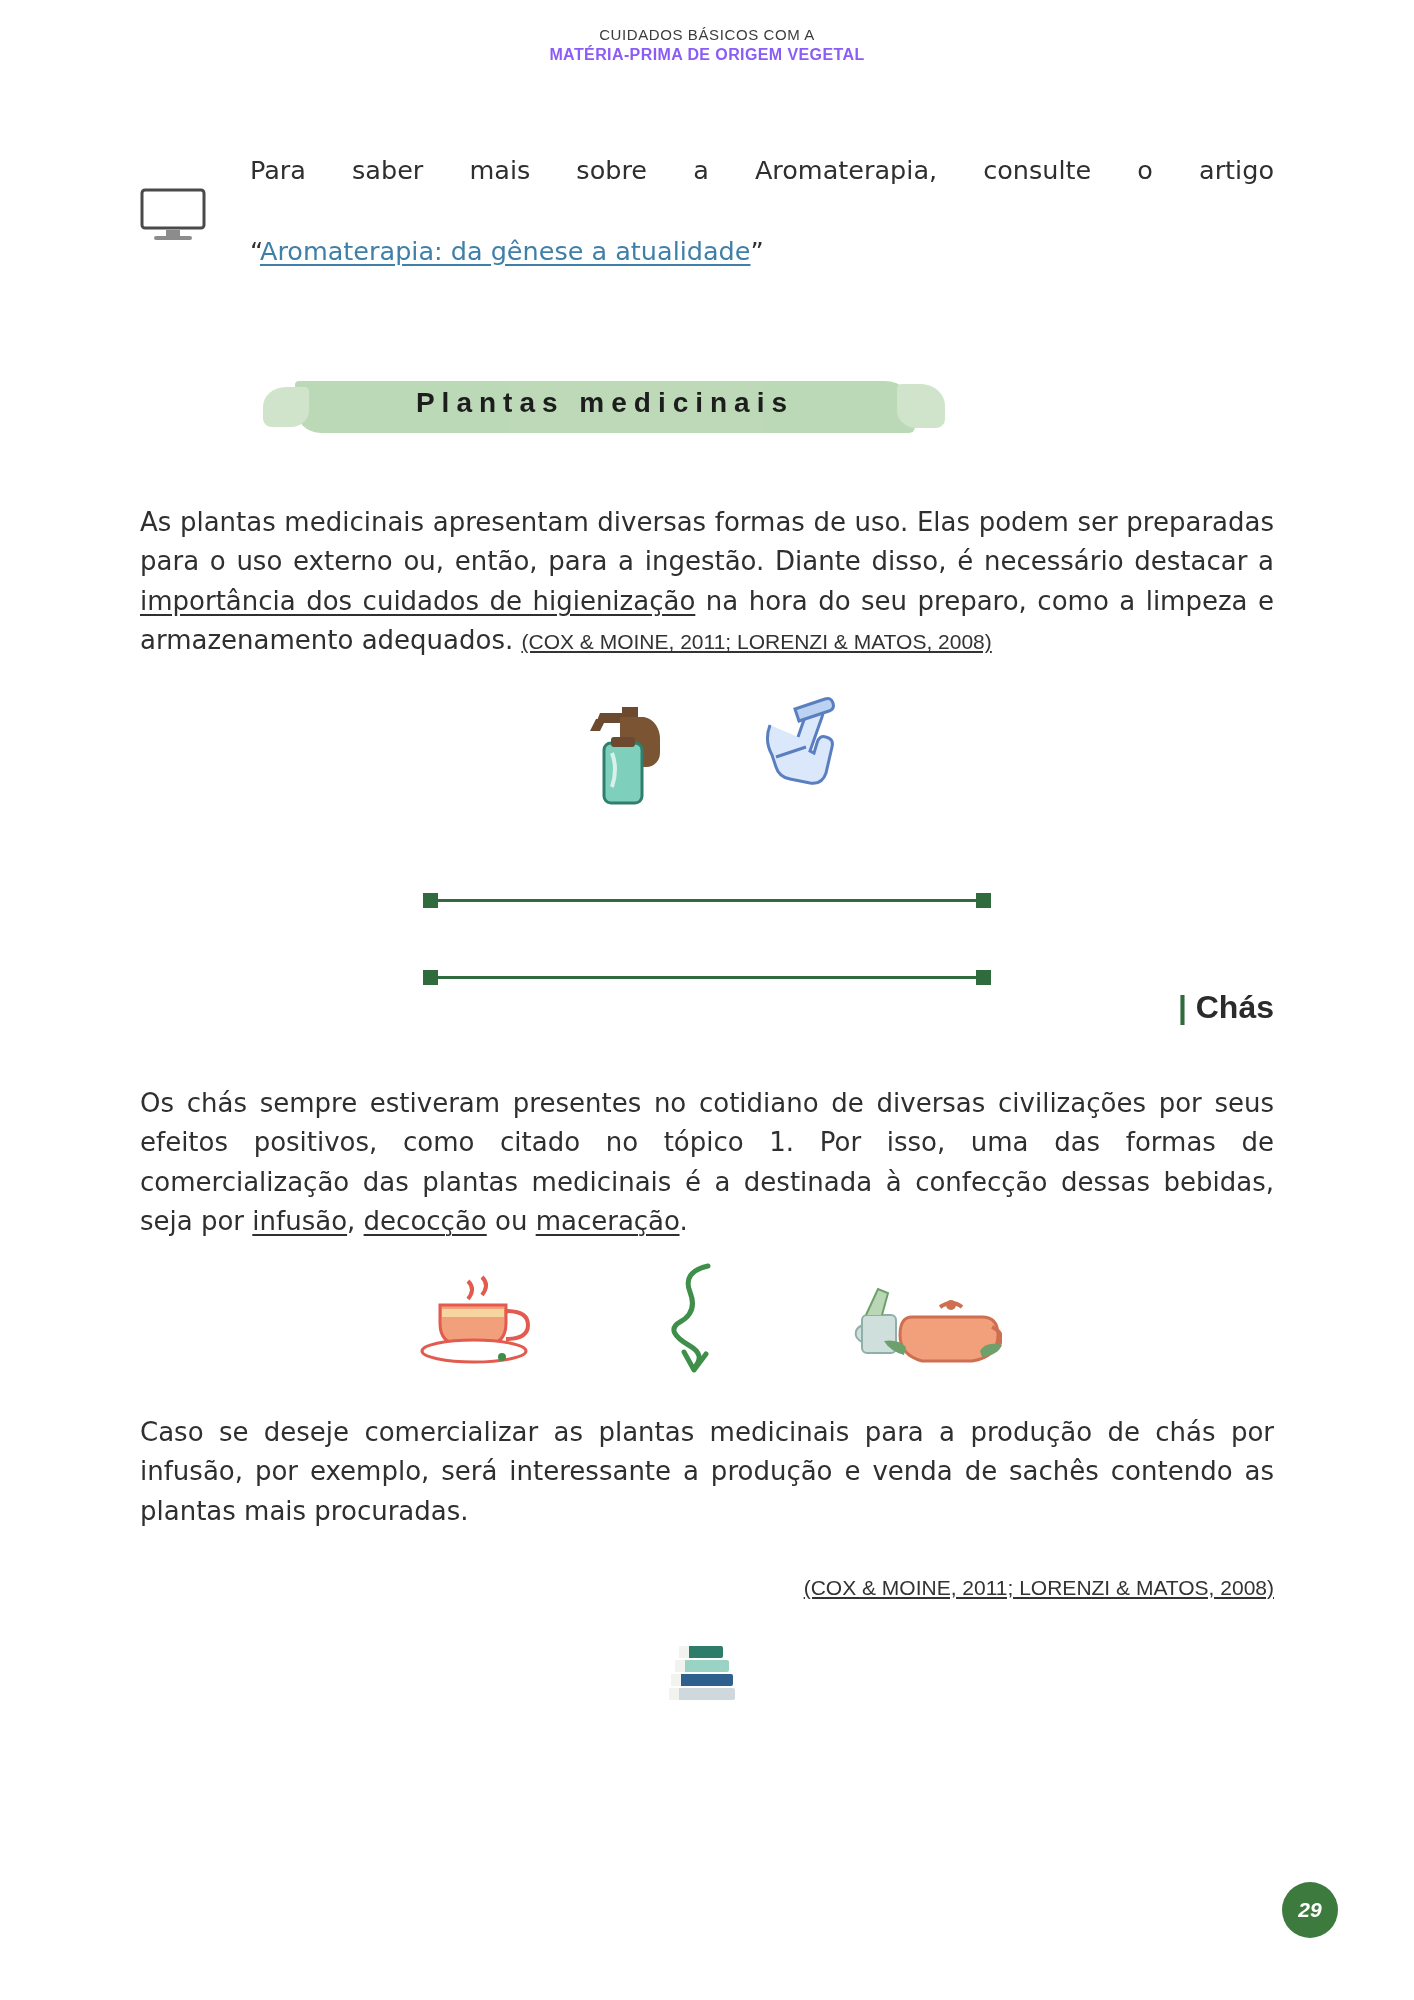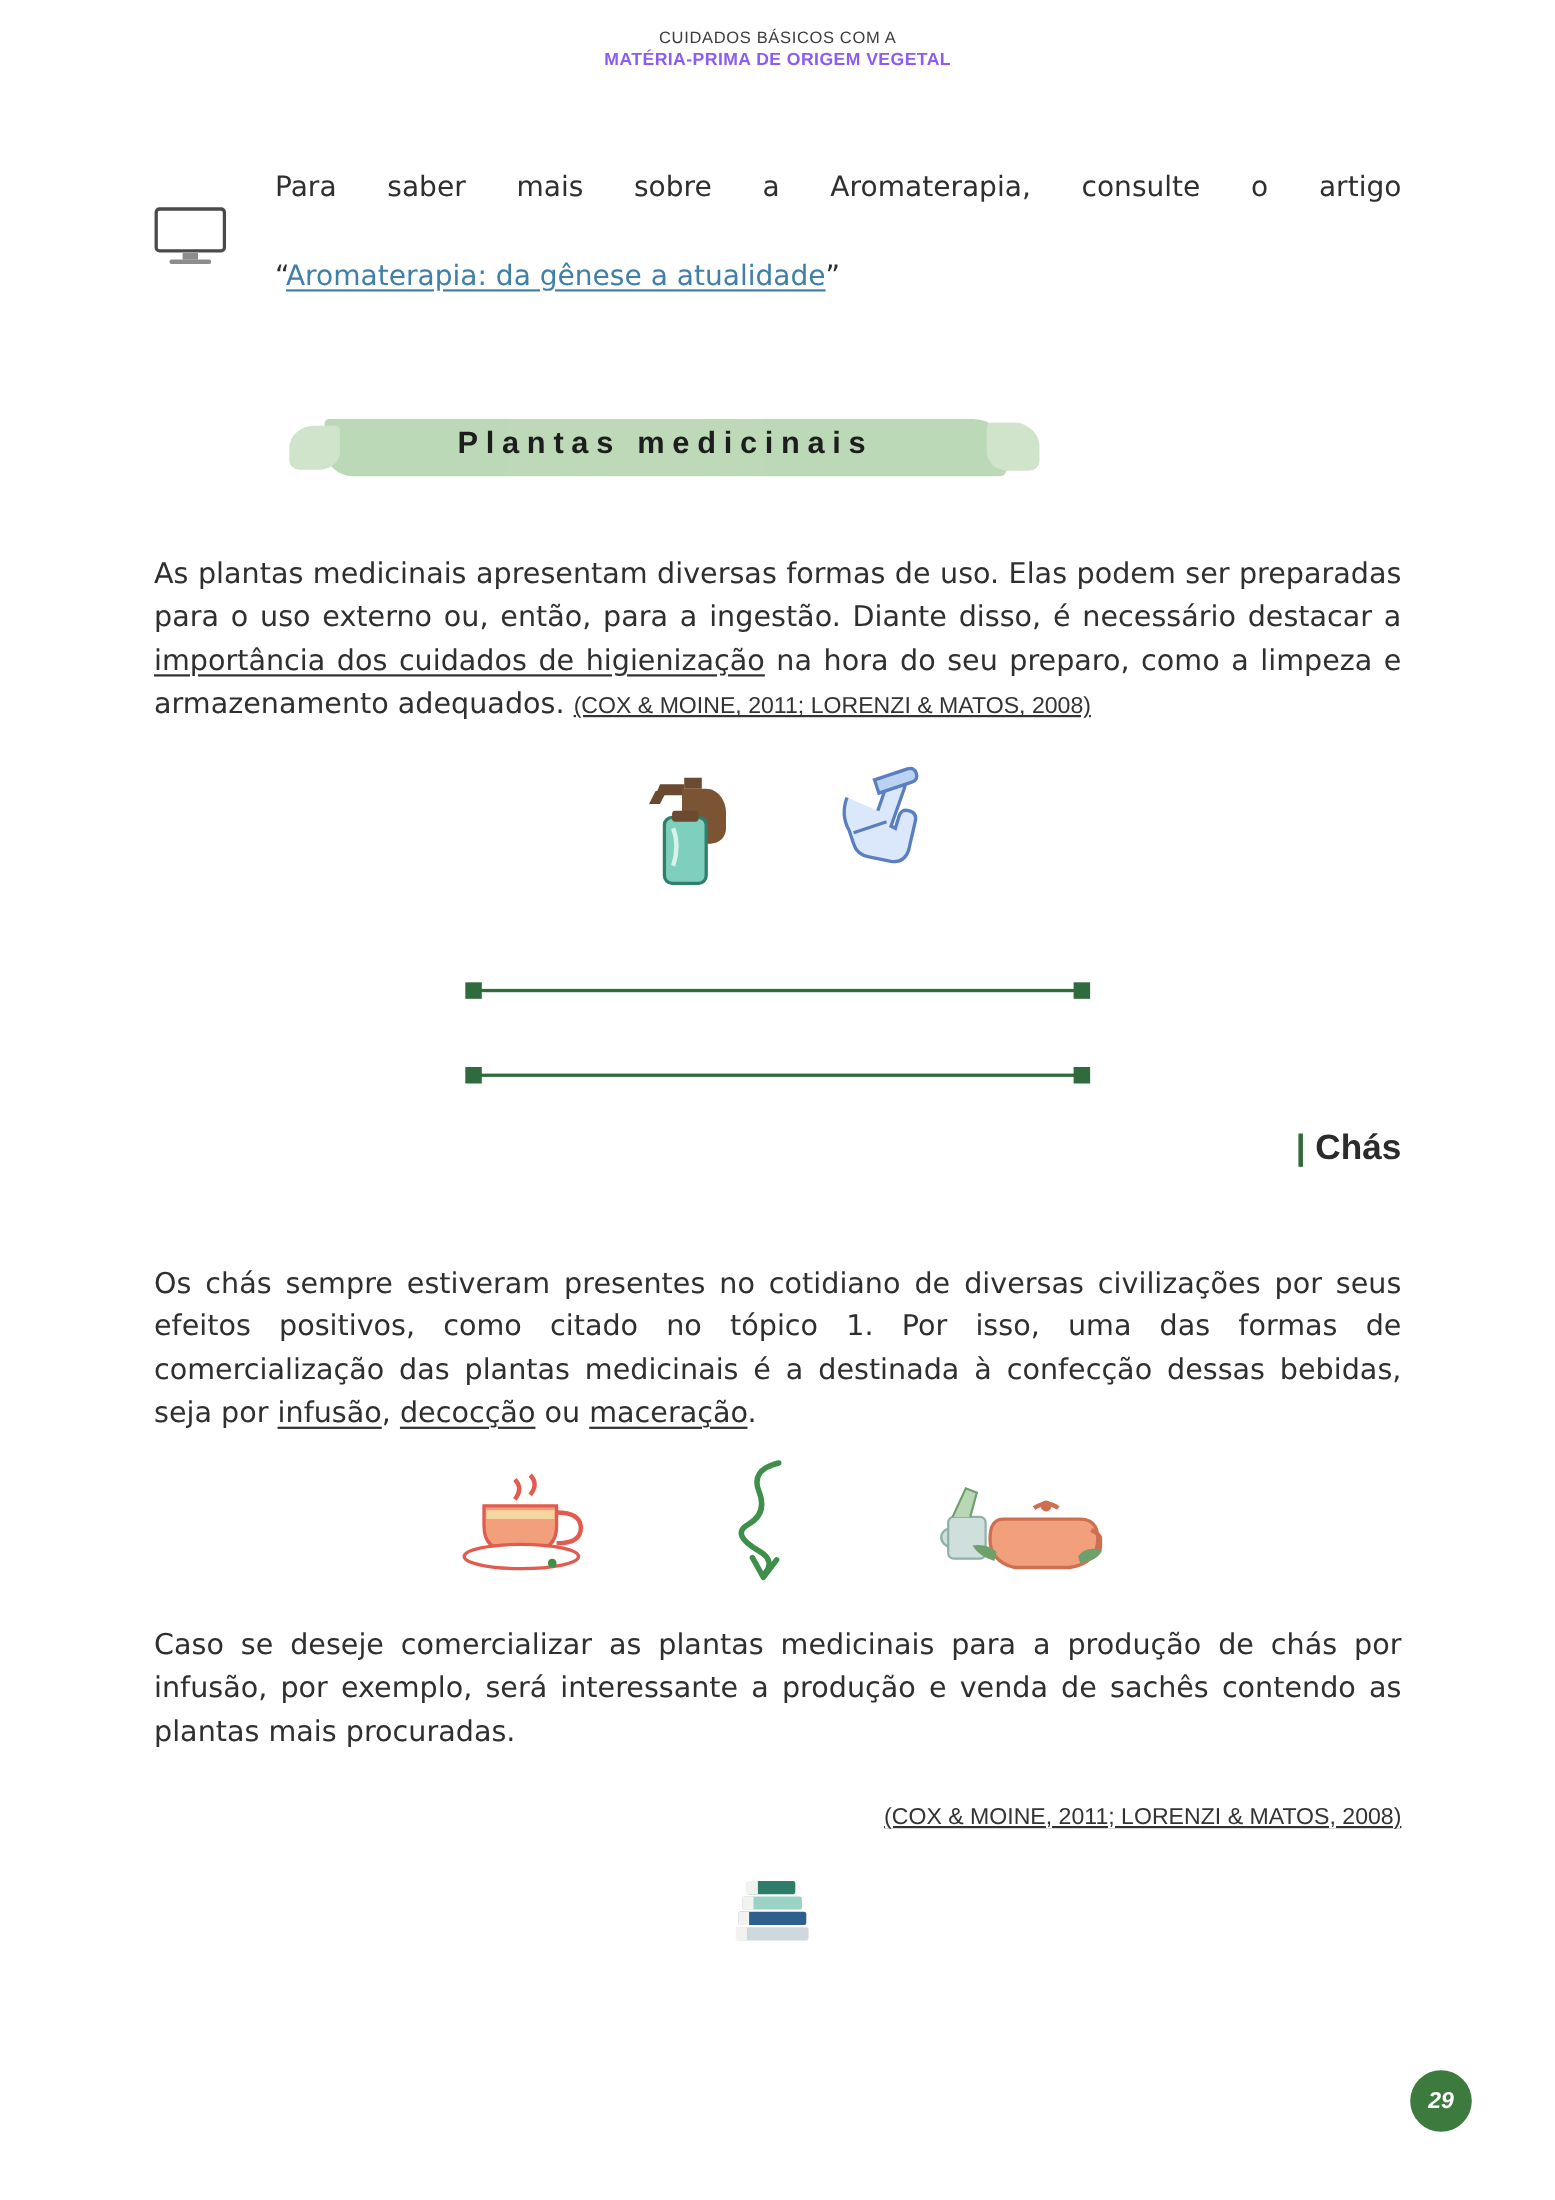--- a/index.html
+++ b/index.html
@@ -289,26 +289,26 @@
 
   <div class="section-bar" style="margin-top:70px;">
     <div class="bar-line top"></div>
     <div class="bar-cap tl"></div>
     <div class="bar-cap tr"></div>
     <div class="bar-line bottom"></div>
     <div class="bar-cap bl"></div>
     <div class="bar-cap br"></div>
   </div>
 
-  <div class="subsection" style="margin-top:36px;">
+  <div class="subsection" style="">
     <span class="pipe">|</span>
     <span>Chás</span>
   </div>
 
-  <p class="body-text" style="margin-top:86px;">
+  <p class="body-text" style="margin-top:58px;">
     <span>Os chás sempre estiveram presentes no cotidiano de diversas civilizações por seus efeitos positivos, como citado no tópico 1. Por isso, uma das formas de comercialização das plantas medicinais é a destinada à confecção dessas bebidas, seja por </span><span class="u">infusão</span><span>, </span><span class="u">decocção</span><span> ou </span><span class="u">maceração</span><span>.</span>
   </p>
 
   <div class="icon-row" style="margin-top:18px; gap:120px;">
     <div>
       <svg width="130" height="105" viewBox="0 0 130 105" aria-hidden="true">
         <path d="M28 40 h66 v18 q0 22 -22 22 h-22 q-22 0 -22 -22z" fill="#f2a07b" stroke="#e25b4e" stroke-width="3"></path>
         <path d="M30 44 h62 v8 h-62z" fill="#f5d6a0"></path>
         <path d="M94 46 q22 0 22 14 q0 14 -22 14" fill="none" stroke="#e25b4e" stroke-width="4"></path>
         <ellipse cx="62" cy="86" rx="52" ry="11" fill="#ffffff" stroke="#e25b4e" stroke-width="3"></ellipse>

